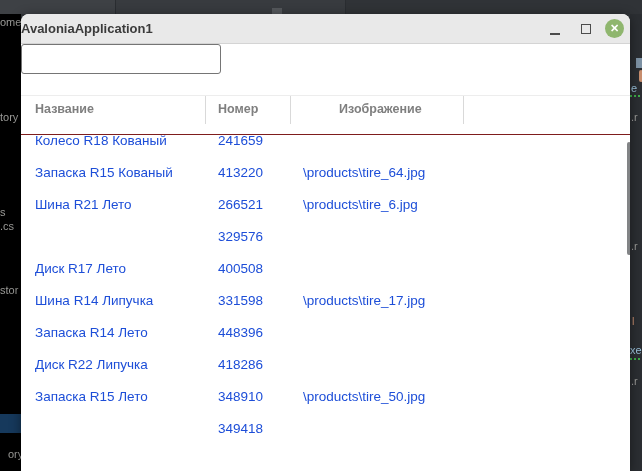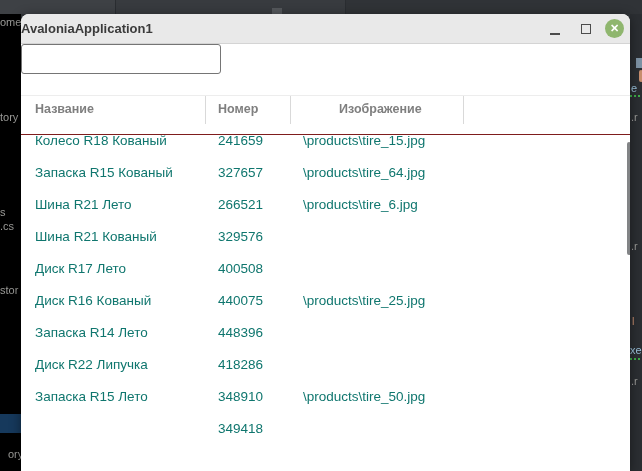--- a/index.html
+++ b/index.html
@@ -44,21 +44,21 @@
   .grid { position:absolute; left:0; top:80px; width:609px; height:377px; overflow:hidden; }
   .grid-header { position:absolute; left:0; top:1px; width:100%; height:40px;
     border-top:1px solid #ededed; border-bottom:1px solid #7f1d1d;font-weight:bold; }
   .col-header { position:absolute; top:6px; font-size:12.5px; color:#7f7f7f; }
   .col-h-0 { left:14px; } .col-h-1 { left:197px; } .col-h-2 { left:294px;margin-left:24px; }
   .col-sep { position:absolute; top:0; width:1px; height:28px; background:#d9d9d9; }
   .sep-0 { left:184px; } .sep-1 { left:269px; } .sep-2 { left:442px; }
 
   .grid-body { position:absolute; left:0; top:31px; width:100%; }
   .grid-row { position:relative; height:32px; }
-  .cell { position:absolute; top:8px; font-size:13.5px; color:#0f766e; white-space:nowrap; }
+  .cell { position:absolute; top:8px; font-size:13.5px; color:#1d4ed8; white-space:nowrap; }
   .cell-name { left:14px; } .cell-number { left:197px; } .cell-image { left:282px; }
 
   .vscrollbar-thumb { position:absolute; left:606px; top:48px; width:4px; height:113px;
     background:#828486; border-radius:2px; }
 </style>
 </head>
 <body>
 
 <div class="bg-top-strip">
   <div class="tab-divider" style="left:115px"></div>
@@ -112,44 +112,42 @@
       <span class="col-header col-h-1">Номер</span>
       <span class="col-header col-h-2">Изображение</span>
       <div class="col-sep sep-0"></div>
       <div class="col-sep sep-1"></div>
       <div class="col-sep sep-2"></div>
     </div>
     <div class="grid-body">
         <div class="grid-row">
           <span class="cell cell-name">Колесо R18 Кованый</span>
           <span class="cell cell-number">241659</span>
-          <span class="cell cell-image">\products\tire_15.jpg</span>
         </div>
         <div class="grid-row">
           <span class="cell cell-name">Запаска R15 Кованый</span>
-          <span class="cell cell-number">327657</span>
+          <span class="cell cell-number">413220</span>
           <span class="cell cell-image">\products\tire_64.jpg</span>
         </div>
         <div class="grid-row">
           <span class="cell cell-name">Шина R21 Лето</span>
           <span class="cell cell-number">266521</span>
           <span class="cell cell-image">\products\tire_6.jpg</span>
         </div>
         <div class="grid-row">
-          <span class="cell cell-name">Шина R21 Кованый</span>
           <span class="cell cell-number">329576</span>
         </div>
         <div class="grid-row">
           <span class="cell cell-name">Диск R17 Лето</span>
           <span class="cell cell-number">400508</span>
         </div>
         <div class="grid-row">
-          <span class="cell cell-name">Диск R16 Кованый</span>
-          <span class="cell cell-number">440075</span>
-          <span class="cell cell-image">\products\tire_25.jpg</span>
+          <span class="cell cell-name">Шина R14 Липучка</span>
+          <span class="cell cell-number">331598</span>
+          <span class="cell cell-image">\products\tire_17.jpg</span>
         </div>
         <div class="grid-row">
           <span class="cell cell-name">Запаска R14 Лето</span>
           <span class="cell cell-number">448396</span>
         </div>
         <div class="grid-row">
           <span class="cell cell-name">Диск R22 Липучка</span>
           <span class="cell cell-number">418286</span>
         </div>
         <div class="grid-row">

